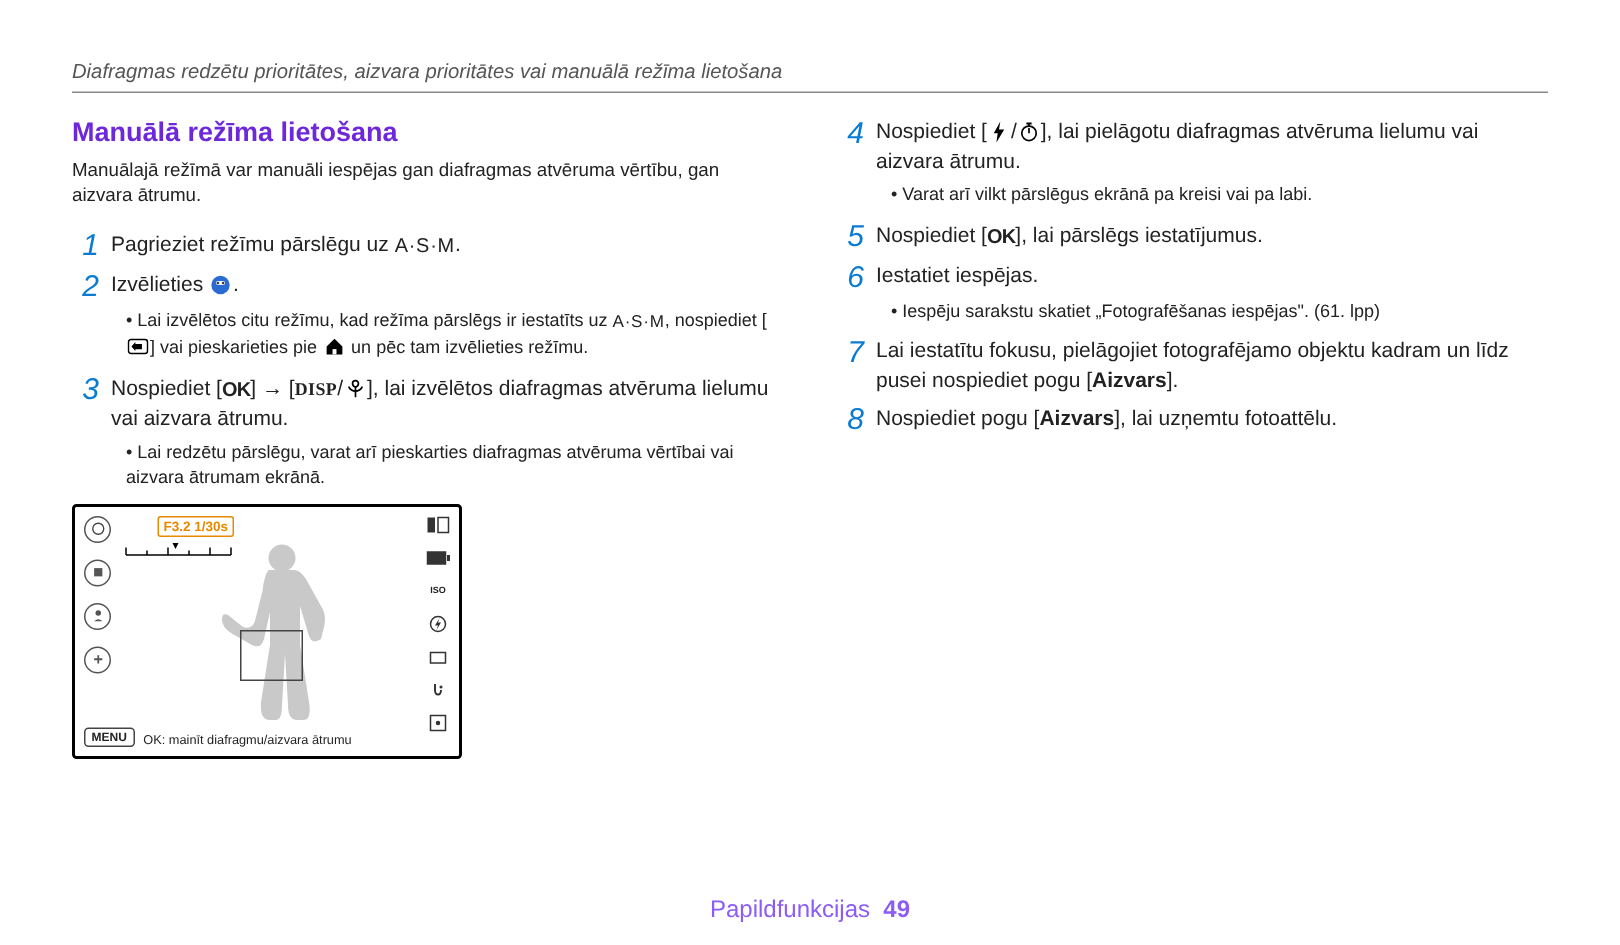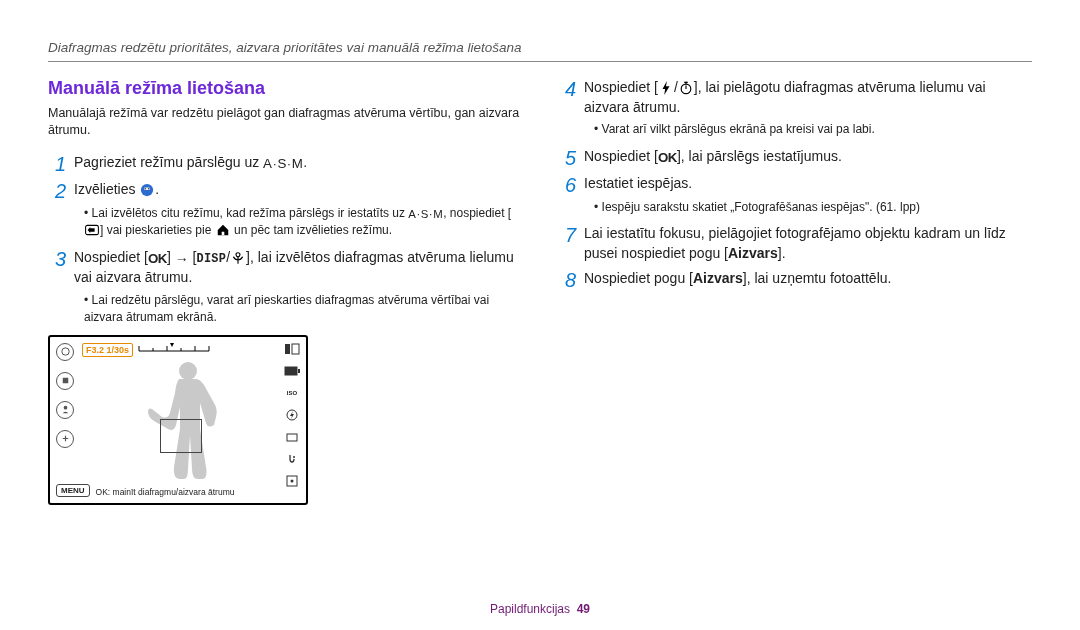--- a/index.html
+++ b/index.html
@@ -83,21 +83,21 @@
     display: inline-block;
     font-weight: 800;
     font-family: Arial, sans-serif;
     letter-spacing: -0.5px;
     font-size: 0.95em;
     vertical-align: -1px;
   }
   .key-disp {
     display: inline-block;
     font-weight: 800;
-    font-family: Liberation Mono, monospace;
+    font-family: Liberation Serif, serif;
     font-size: 0.85em;
     letter-spacing: 0.3px;
     vertical-align: 0;
   }
   .glyph-asm {
     display: inline-block;
     font-weight: 400;
     font-family: Arial, sans-serif;
     font-size: 0.95em;
     letter-spacing: 0.5px;
@@ -132,21 +132,21 @@
   }
   .lcd-right {
     position: absolute;
     right: 6px; top: 6px;
     display: flex; flex-direction: column; gap: 10px; align-items:center;
   }
   .lcd-right .ri { width:16px; height:12px; display:flex; align-items:center; justify-content:center; }
   .lcd-topbar {
     position: absolute;
     top: 6px; left: 32px;
-    display: flex; align-items: flex-start; gap: 4px;
+    display: flex; align-items: flex-end; gap: 4px; flex-direction: column;
   }
   .fno {
     border: 1.4px solid #e78a00;
     color: #e78a00;
     font-weight: 700;
     font-size: 9px;
     padding: 1px 3px;
     border-radius: 2px;
   }
   .evbar {
@@ -177,37 +177,37 @@
     background: #fff;
   }
   .lcd-caption {
     font-size: 8.5px;
   }
   .footer {
     position: absolute;
     bottom: 14px;
     left: 0; right: 0;
     text-align: center;
-    font-size: 12px;
-    color: #701a75;
+    font-size: 16px;
+    color: #8b5cf6;
   }
   .footer .pg { font-weight: 600; }
 </style>
 </head>
 <body>
 
 <div class="page">
   <div class="running-header">Diafragmas redzētu prioritātes, aizvara prioritātes vai manuālā režīma lietošana</div>
   <hr class="rule">
 
   <div class="columns">
 
     <div class="col">
       <div class="section-title">Manuālā režīma lietošana</div>
-      <div class="intro">Manuālajā režīmā var redzētu pielāgot gan diafragmas atvēruma vērtību, gan aizvara ātrumu.</div>
+      <div class="intro">Manuālajā režīmā var manuāli iespējas gan diafragmas atvēruma vērtību, gan aizvara ātrumu.</div>
 
       <div class="step">
         <div class="num">1</div>
         <div class="step-body">
           <span>Pagrieziet režīmu pārslēgu uz </span><span class="glyph-asm">A·S·M</span><span>.</span>
         </div>
       </div>
 
       <div class="step">
         <div class="num">2</div>

